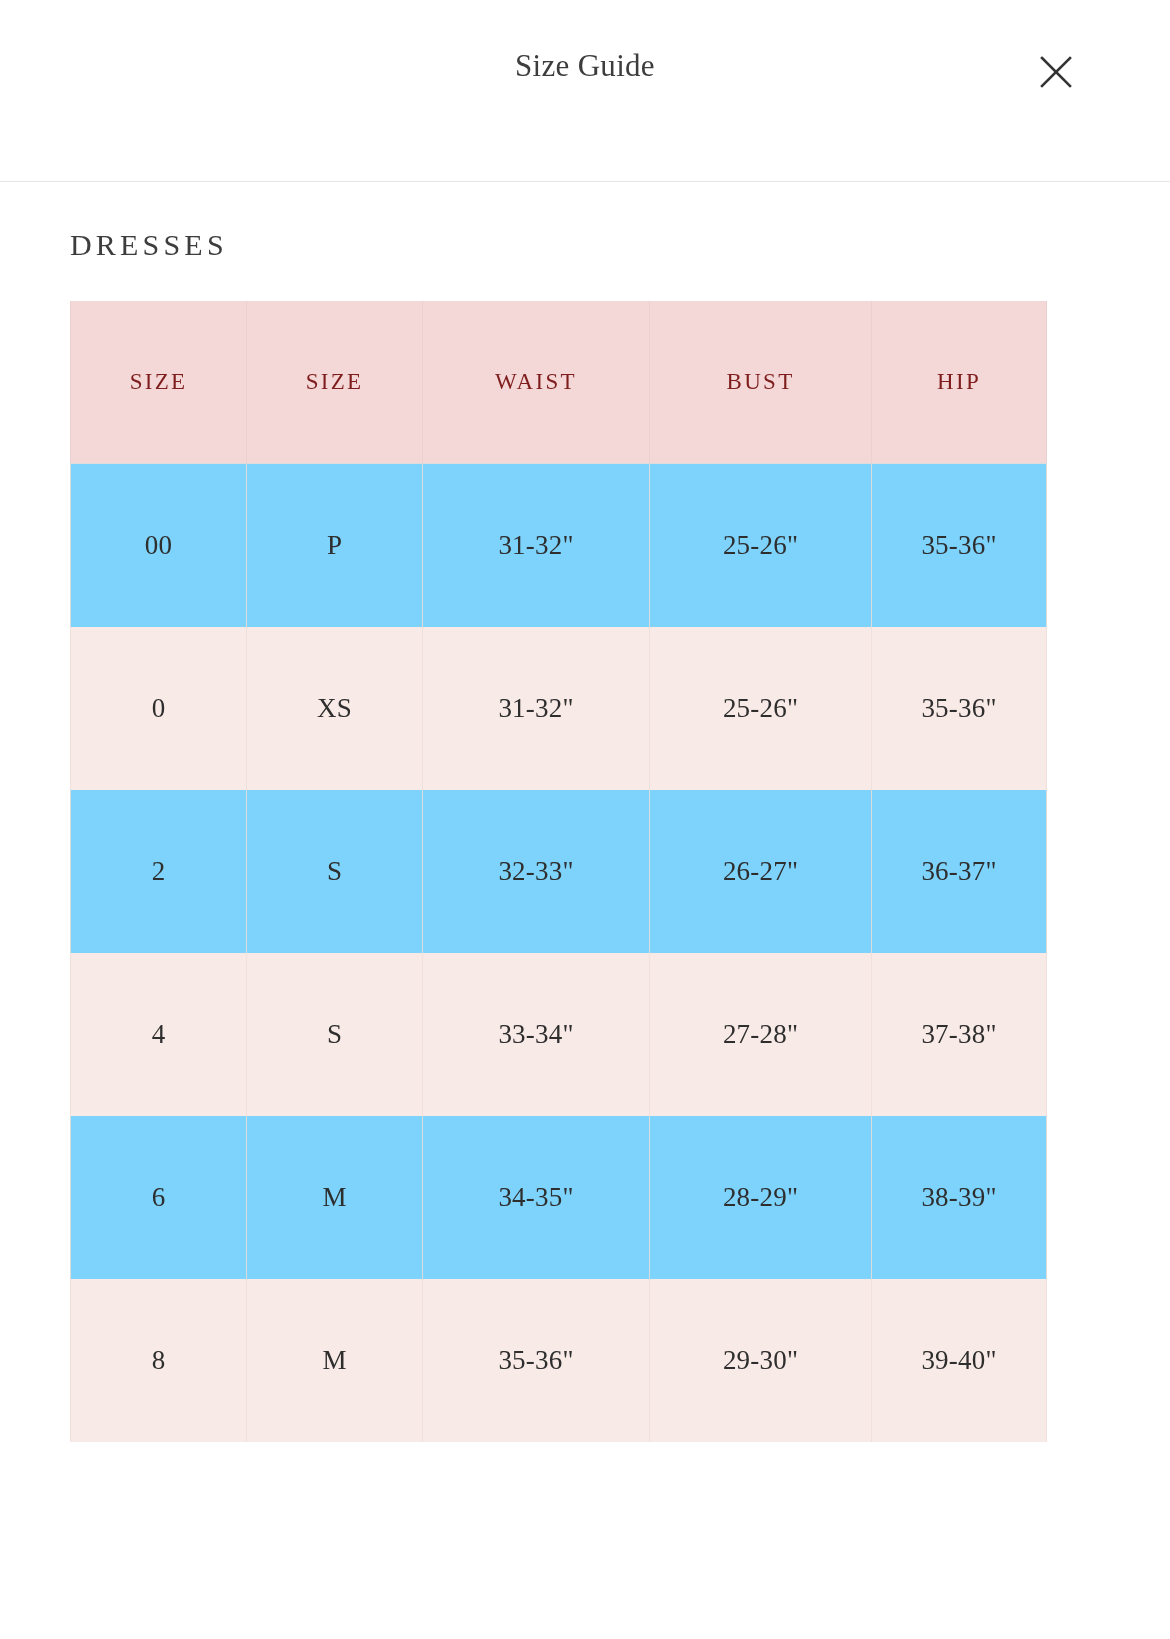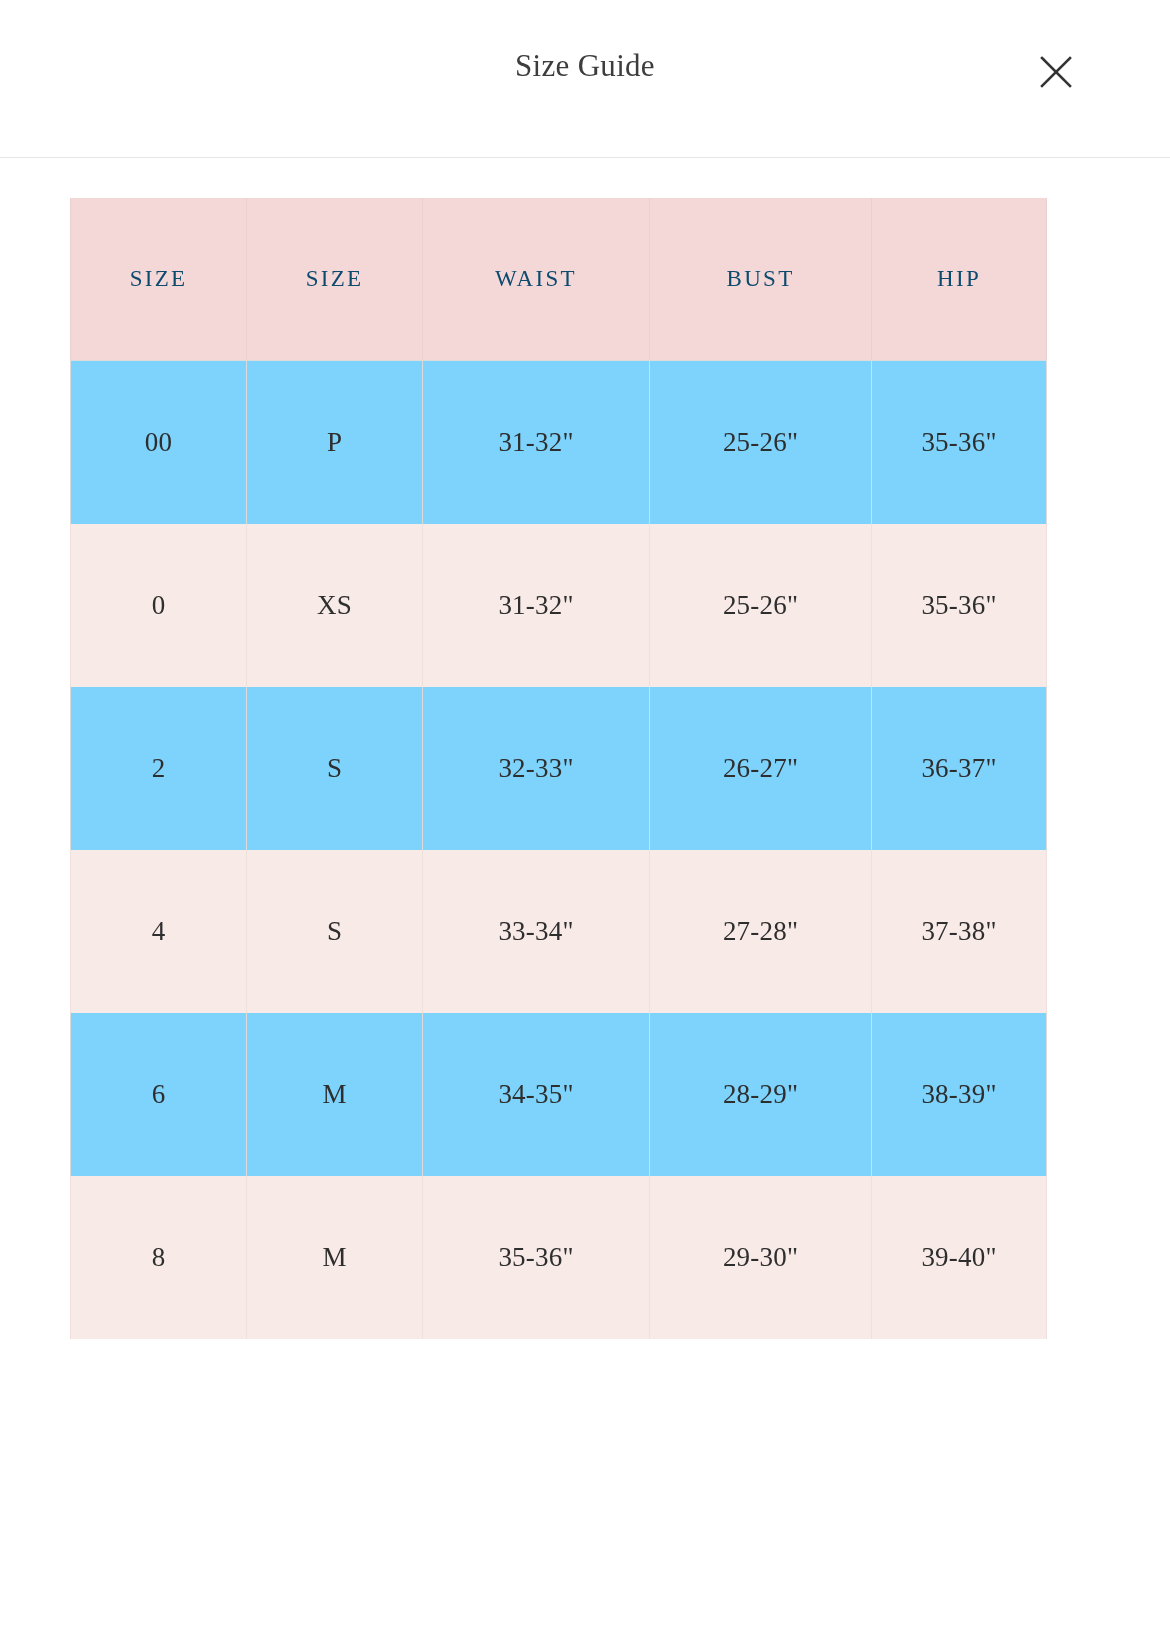--- a/index.html
+++ b/index.html
@@ -12,21 +12,21 @@
     height: 1639px;
     overflow: hidden;
     font-family: "Liberation Serif", "DejaVu Serif", serif;
     color: #3a3a3a;
     -webkit-font-smoothing: antialiased;
   }
 
   
   .modal-header {
     position: relative;
-    height: 158px;
+    height: 182px;
     border-bottom: 1px solid #e6e6e6;
     box-sizing: border-box;
     background: #ffffff;
   }
   .modal-title {
     position: absolute;
     left: 0;
     right: 0;
     top: 50px;
     text-align: center;
@@ -89,21 +89,21 @@
   table.size-table col.c4 { width: 175px; }
 
   table.size-table th,
   table.size-table td {
     border-left: 1px solid #dcdcdc;
     border-right: 1px solid #dcdcdc;
     text-align: center;
     vertical-align: middle;
     font-family: "Liberation Serif", "DejaVu Serif", serif;
     font-weight: 400;
-    color: #0c4a6e;
+    color: #7f1d1d;
   }
   table.size-table th {
     height: 160px;
     background: #f4d8d8;
     font-size: 23px;
     letter-spacing: 2.3px;
     border-left-color: #ead0d0;
     border-right-color: #ead0d0;
     border-bottom: 1px solid #dcdcdc;
   }
@@ -140,20 +140,21 @@
       <svg viewBox="0 0 44 44" xmlns="http://www.w3.org/2000/svg" aria-hidden="true">
         <line x1="8" y1="8" x2="36" y2="36" stroke="#333333" stroke-width="2.6" stroke-linecap="square"></line>
         <line x1="36" y1="8" x2="8" y2="36" stroke="#333333" stroke-width="2.6" stroke-linecap="square"></line>
       </svg>
     </span>
   </button>
 </div>
 
 <div class="modal-body">
 
+  <h2 class="section-title">DRESSES</h2>
 
   <div class="table-wrap">
     <table class="size-table">
       <colgroup>
         <col class="c0">
           <col class="c1">
           <col class="c2">
           <col class="c3">
           <col class="c4">
       </colgroup>

